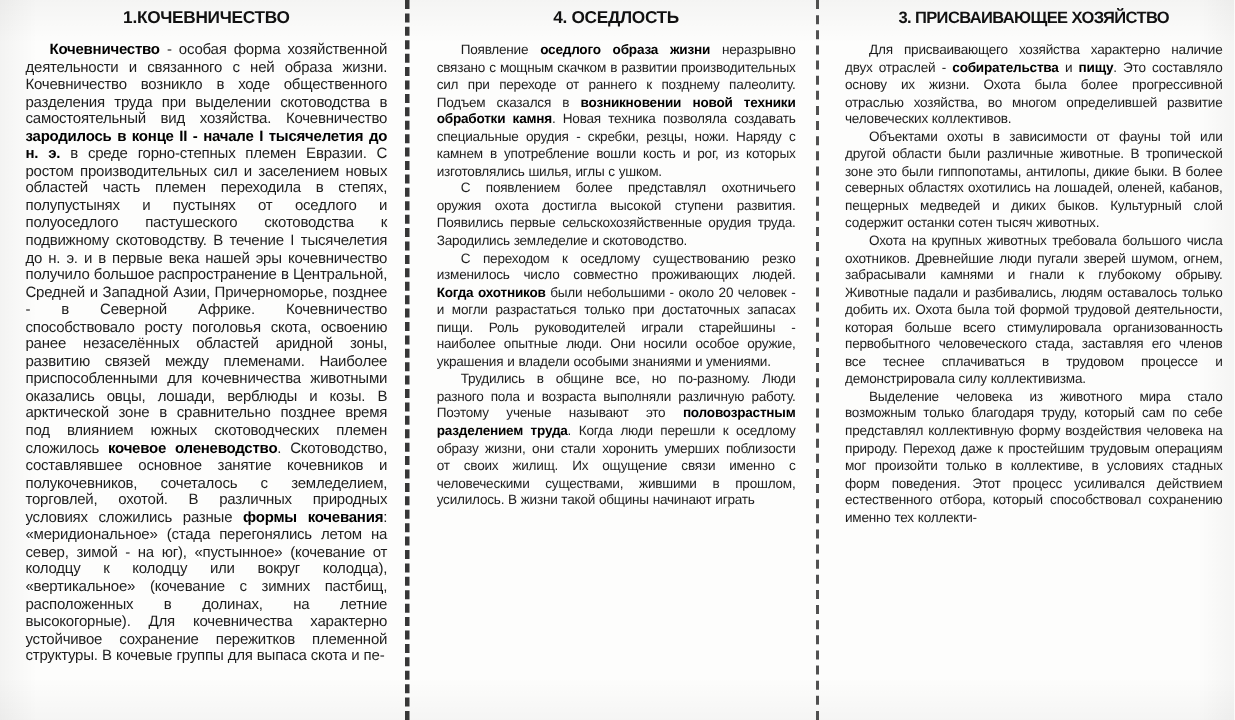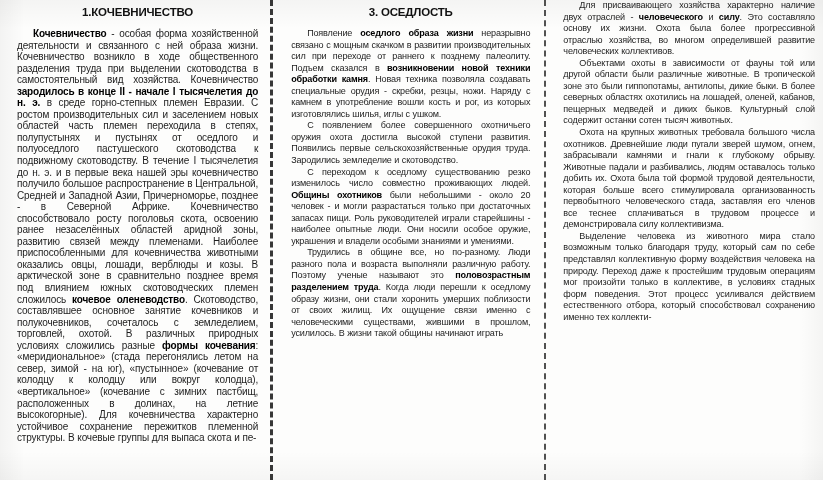--- a/index.html
+++ b/index.html
@@ -97,29 +97,30 @@
 <body>
 
 <div id="scan-page">
 
   <div class="column col-1">
     <div class="col-title">1.КОЧЕВНИЧЕСТВО</div>
     <p class="para"><b>Кочевничество</b> - особая форма хозяйственной деятельности и связанного с ней образа жизни. Кочевничество возникло в ходе общественного разделения труда при выделении скотоводства в самостоятельный вид хозяйства. Кочевничество <b>зародилось в конце II - начале I тысячелетия до н. э.</b> в среде горно-степных племен Евразии. С ростом производительных сил и заселением новых областей часть племен переходила в степях, полупустынях и пустынях от оседлого и полуоседлого пастушеского скотоводства к подвижному скотоводству. В течение I тысячелетия до н. э. и в первые века нашей эры кочевничество получило большое распространение в Центральной, Средней и Западной Азии, Причерноморье, позднее - в Северной Африке. Кочевничество способствовало росту поголовья скота, освоению ранее незаселённых областей аридной зоны, развитию связей между племенами. Наиболее приспособленными для кочевничества животными оказались овцы, лошади, верблюды и козы. В арктической зоне в сравнительно позднее время под влиянием южных скотоводческих племен сложилось <b>кочевое оленеводство</b>. Скотоводство, составлявшее основное занятие кочевников и полукочевников, сочеталось с земледелием, торговлей, охотой. В различных природных условиях сложились разные <b>формы кочевания</b>: «меридиональное» (стада перегонялись летом на север, зимой - на юг), «пустынное» (кочевание от колодцу к колодцу или вокруг колодца), «вертикальное» (кочевание с зимних пастбищ, расположенных в долинах, на летние высокогорные). Для кочевничества характерно устойчивое сохранение пережитков племенной структуры. В кочевые группы для выпаса скота и пе-</p>
   </div>
 
   <div class="column col-2">
-    <div class="col-title">3. ОСЕДЛОСТЬ</div>
+    <div class="col-title">4. ОСЕДЛОСТЬ</div>
     <p class="para">Появление <b>оседлого образа жизни</b> неразрывно связано с мощным скачком в развитии производительных сил при переходе от раннего к позднему палеолиту. Подъем сказался в <b>возникновении новой техники обработки камня</b>. Новая техника позволяла создавать специальные орудия - скребки, резцы, ножи. Наряду с камнем в употребление вошли кость и рог, из которых изготовлялись шилья, иглы с ушком.</p>
-    <p class="para">С появлением более совершенного охотничьего оружия охота достигла высокой ступени развития. Появились первые сельскохозяйственные орудия труда. Зародились земледелие и скотоводство.</p>
-    <p class="para">С переходом к оседлому существованию резко изменилось число совместно проживающих людей. <b>Общины охотников</b> были небольшими - около 20 человек - и могли разрастаться только при достаточных запасах пищи. Роль руководителей играли старейшины - наиболее опытные люди. Они носили особое оружие, украшения и владели особыми знаниями и умениями.</p>
+    <p class="para">С появлением более представлял охотничьего оружия охота достигла высокой ступени развития. Появились первые сельскохозяйственные орудия труда. Зародились земледелие и скотоводство.</p>
+    <p class="para">С переходом к оседлому существованию резко изменилось число совместно проживающих людей. <b>Когда охотников</b> были небольшими - около 20 человек - и могли разрастаться только при достаточных запасах пищи. Роль руководителей играли старейшины - наиболее опытные люди. Они носили особое оружие, украшения и владели особыми знаниями и умениями.</p>
     <p class="para">Трудились в общине все, но по-разному. Люди разного пола и возраста выполняли различную работу. Поэтому ученые называют это <b>половозрастным разделением труда</b>. Когда люди перешли к оседлому образу жизни, они стали хоронить умерших поблизости от своих жилищ. Их ощущение связи именно с человеческими существами, жившими в прошлом, усилилось. В жизни такой общины начинают играть</p>
   </div>
 
   <div class="column col-3">
-    <p class="para">Для присваивающего хозяйства характерно наличие двух отраслей - <b>человеческого</b> и <b>силу</b>. Это составляло основу их жизни. Охота была более прогрессивной отраслью хозяйства, во многом определившей развитие человеческих коллективов.</p>
+    <div class="col-title">3. ПРИСВАИВАЮЩЕЕ ХОЗЯЙСТВО</div>
+    <p class="para">Для присваивающего хозяйства характерно наличие двух отраслей - <b>собирательства</b> и <b>пищу</b>. Это составляло основу их жизни. Охота была более прогрессивной отраслью хозяйства, во многом определившей развитие человеческих коллективов.</p>
     <p class="para">Объектами охоты в зависимости от фауны той или другой области были различные животные. В тропической зоне это были гиппопотамы, антилопы, дикие быки. В более северных областях охотились на лошадей, оленей, кабанов, пещерных медведей и диких быков. Культурный слой содержит останки сотен тысяч животных.</p>
     <p class="para">Охота на крупных животных требовала большого числа охотников. Древнейшие люди пугали зверей шумом, огнем, забрасывали камнями и гнали к глубокому обрыву. Животные падали и разбивались, людям оставалось только добить их. Охота была той формой трудовой деятельности, которая больше всего стимулировала организованность первобытного человеческого стада, заставляя его членов все теснее сплачиваться в трудовом процессе и демонстрировала силу коллективизма.</p>
     <p class="para">Выделение человека из животного мира стало возможным только благодаря труду, который сам по себе представлял коллективную форму воздействия человека на природу. Переход даже к простейшим трудовым операциям мог произойти только в коллективе, в условиях стадных форм поведения. Этот процесс усиливался действием естественного отбора, который способствовал сохранению именно тех коллекти-</p>
   </div>
 
   <div class="col-rule rule-a"></div>
   <div class="col-rule rule-b"></div>
 
 </div>
 

